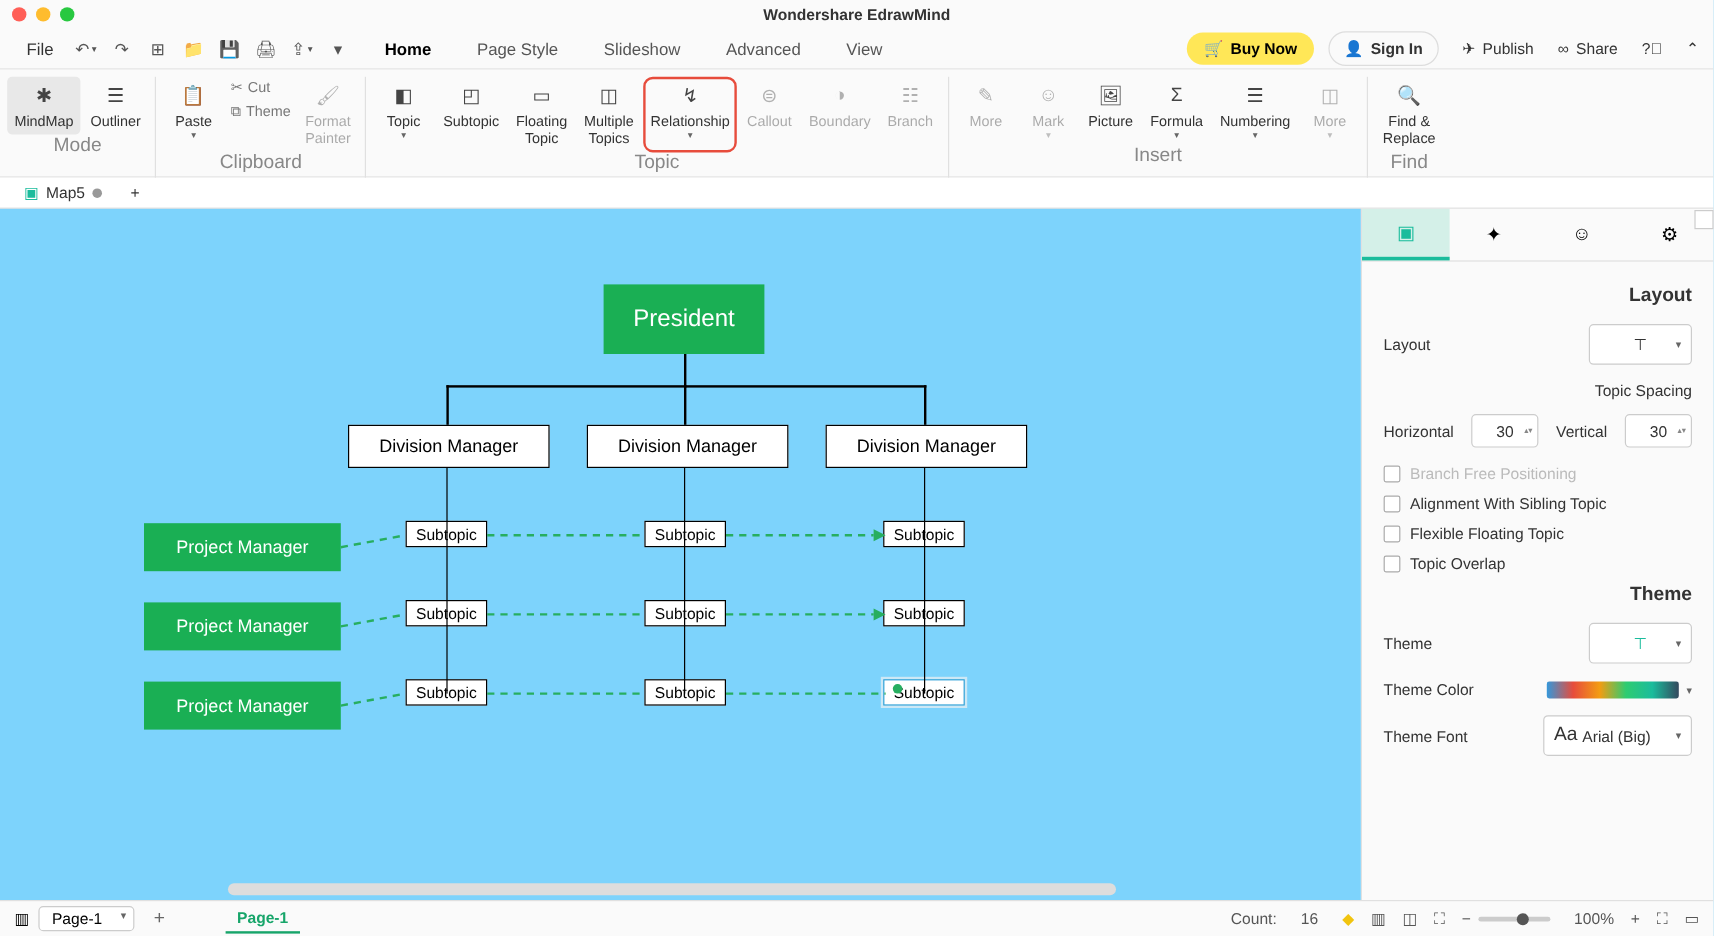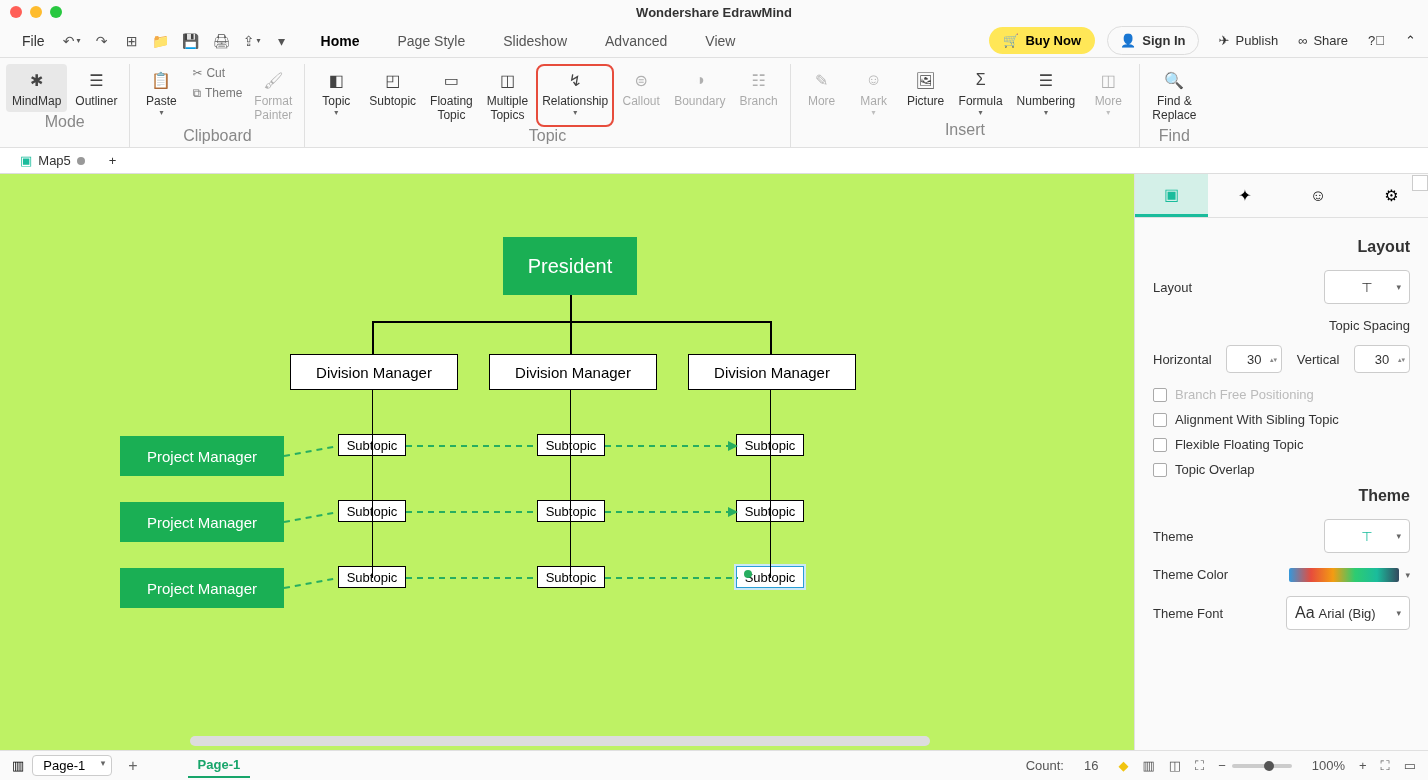--- a/index.html
+++ b/index.html
@@ -42,21 +42,21 @@
 .clipboard-stack { display: flex; flex-direction: column; gap: 2px; }
 .clip-item { display: flex; align-items: center; gap: 4px; font-size: 12px; color: #777; padding: 2px 4px; }
 
 
 .doc-tabs { height: 26px; background: #fff; display: flex; align-items: center; border-bottom: 1px solid #ddd; padding-left: 8px; }
 .doc-tab { display: flex; align-items: center; gap: 6px; padding: 4px 12px; font-size: 13px; color: #333; }
 .doc-tab .dot { width: 8px; height: 8px; border-radius: 50%; background: #999; }
 
 
 .main-area { display: flex; height: 576px; }
-.canvas-wrap { flex: 1; background: #bef264; position: relative; overflow: hidden; }
+.canvas-wrap { flex: 1; background: #7dd3fc; position: relative; overflow: hidden; }
 .sidebar { width: 294px; background: #fafafa; border-left: 1px solid #e0e0e0; display: flex; flex-direction: column; }
 .sidebar-tabs { display: flex; height: 44px; border-bottom: 1px solid #e0e0e0; }
 .sidebar-tab { flex: 1; display: flex; align-items: center; justify-content: center; cursor: pointer; }
 .sidebar-tab.active { background: #d4f0e8; border-bottom: 3px solid #1abc9c; }
 .sidebar-body { padding: 14px 18px; overflow-y: auto; text-align: right; }
 .sb-h { font-size: 16px; font-weight: 700; color: #333; margin-bottom: 14px; margin-top: 6px; }
 .sb-row { display: flex; align-items: center; justify-content: space-between; margin-bottom: 14px; font-size: 13px; color: #333; }
 .sb-select { width: 86px; height: 34px; border: 1px solid #ccc; border-radius: 4px; display: flex; align-items: center; justify-content: center; background: #fff; cursor: pointer; position: relative; }
 .sb-select::after { content: "▾"; position: absolute; right: 8px; font-size: 9px; color: #666; }
 .sb-select.wide { width: 124px; justify-content: flex-start; padding-left: 8px; }

